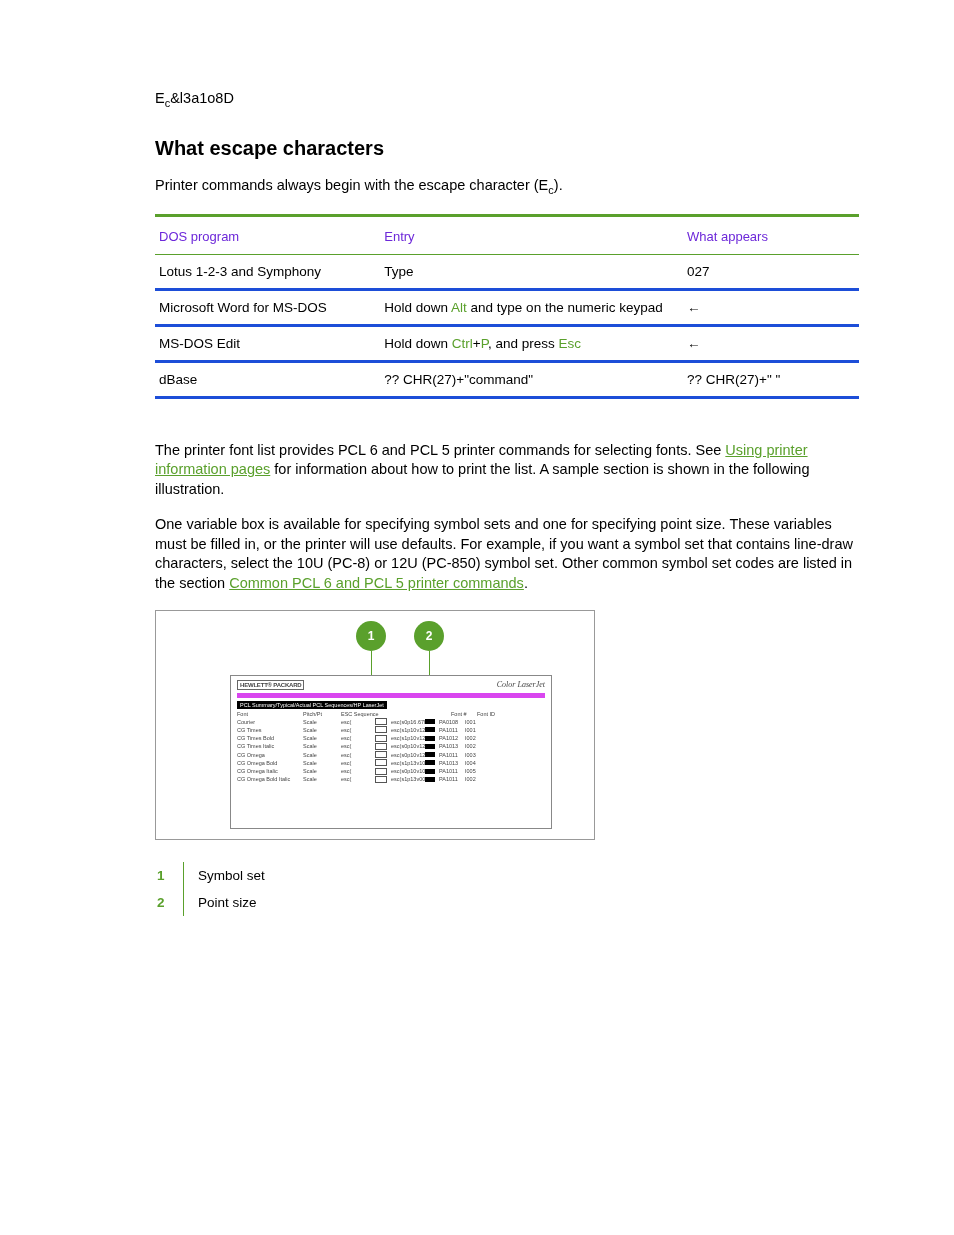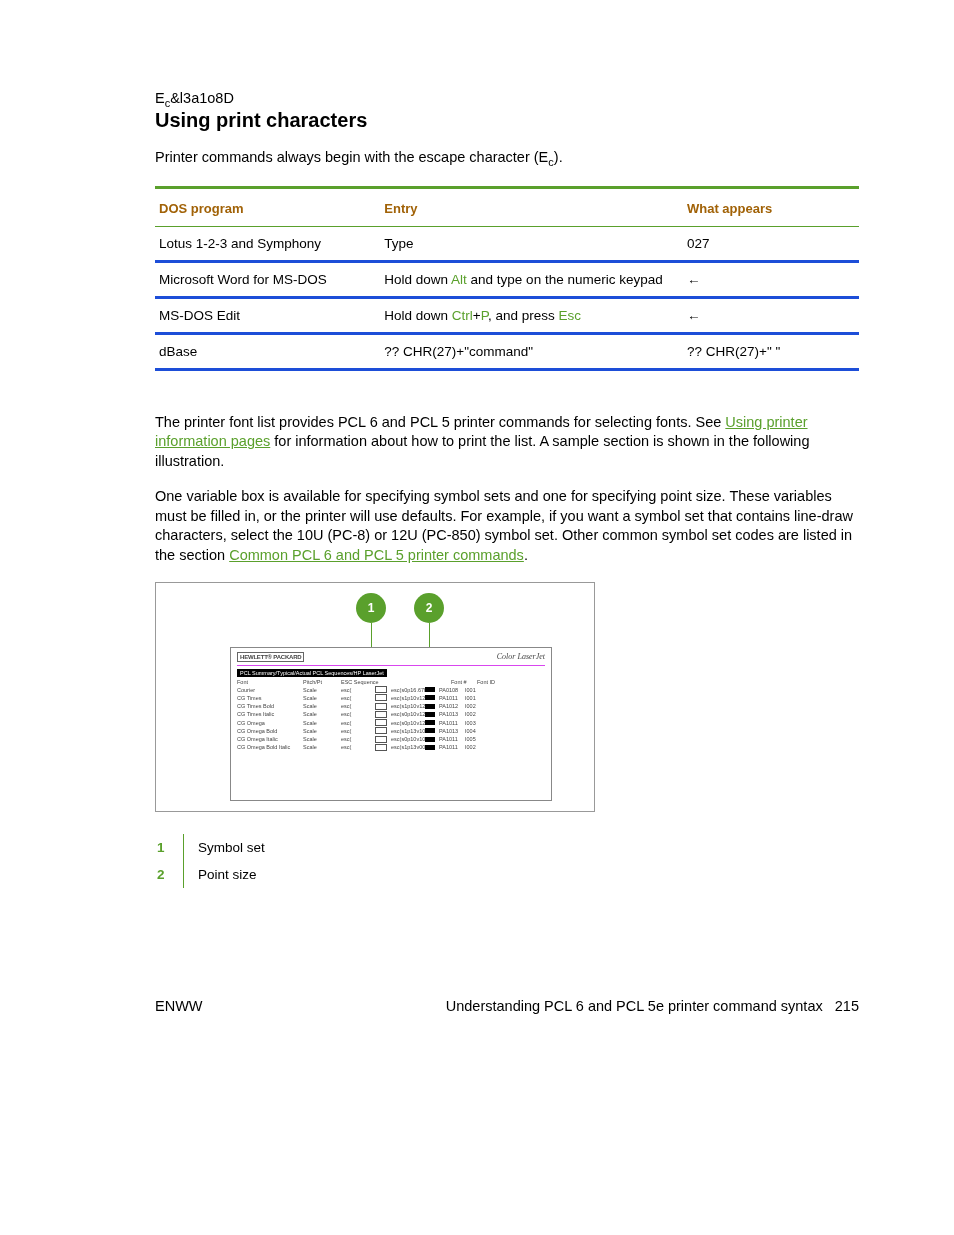--- a/index.html
+++ b/index.html
@@ -10,20 +10,21 @@
     font-family: Arial, Helvetica, sans-serif;
     color: #000;
   }
   .page {
     padding: 90px 95px 50px 155px;
     box-sizing: border-box;
     width: 954px;
   }
   .code-line {
     font-size: 14.5px;
+    margin-bottom: 28px;
   }
   .sub { vertical-align: sub; font-size: 11px; }
   h2 {
     font-size: 20px;
     font-weight: bold;
     margin: 0 0 16px 0;
   }
   p.body {
     font-size: 14.5px;
     line-height: 1.35;
@@ -39,22 +40,22 @@
   table.esc {
     width: 100%;
     border-collapse: collapse;
     font-size: 13.5px;
     margin-top: 8px;
     margin-bottom: 42px;
   }
   table.esc thead tr { border-top: 3px solid #5aa02c; }
   table.esc th {
     text-align: left;
-    font-weight: bold;
-    color: #a16207;
+    font-weight: normal;
+    color: #6d28d9;
     font-size: 13px;
     padding: 12px 4px 10px 4px;
     border-bottom: 1px solid #5aa02c;
   }
   table.esc td {
     padding: 9px 4px;
     border-bottom: 3px solid #1d4ed8;
     vertical-align: top;
   }
   table.esc col.c1 { width: 32%; }
@@ -94,21 +95,21 @@
     font-size: 6px;
     color: #444;
     padding: 4px 6px;
     box-sizing: border-box;
     overflow: hidden;
   }
   .mini-head {
     display: flex;
     justify-content: space-between;
     align-items: center;
-    border-bottom: 1px solid #d946ef;
+    border-bottom: 5px solid #d946ef;
     padding-bottom: 3px;
     margin-bottom: 3px;
   }
   .hp-logo {
     font-size: 6px; font-weight: bold;
     border: 1px solid #666;
     padding: 1px 2px;
     letter-spacing: -0.2px;
   }
   .clj {
@@ -173,21 +174,21 @@
 </style>
 </head>
 <body>
 
 <div class="page">
 
   <div class="code-line">
     <span>E</span><span class="sub">c</span><span>&amp;l3a1o8D</span>
   </div>
 
-  <h2>Using print characters</h2>
+  <h2>What escape characters</h2>
 
   <p class="body">
     <span>Printer commands always begin with the escape character (E</span><span class="sub">c</span><span>).</span>
   </p>
 
 
   <table class="esc">
     <colgroup>
         <col class="c1">
         <col class="c2">
@@ -348,20 +349,14 @@
       <td class="num">1</td>
       <td class="txt">Symbol set</td>
     </tr>
     <tr>
       <td class="num">2</td>
       <td class="txt">Point size</td>
     </tr>
   </tbody>
     </table>
 
-  <div class="footer">
-    <span>ENWW</span>
-    <span>
-      <span>Understanding PCL 6 and PCL 5e printer command syntax</span>&nbsp;&nbsp;&nbsp;<span>215</span>
-    </span>
-  </div>
 
 </div>
 
 </body></html>

